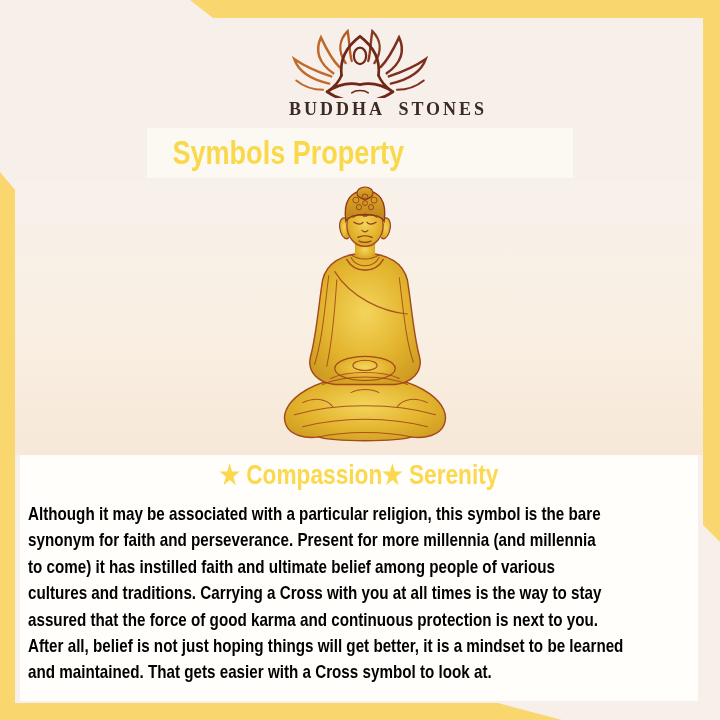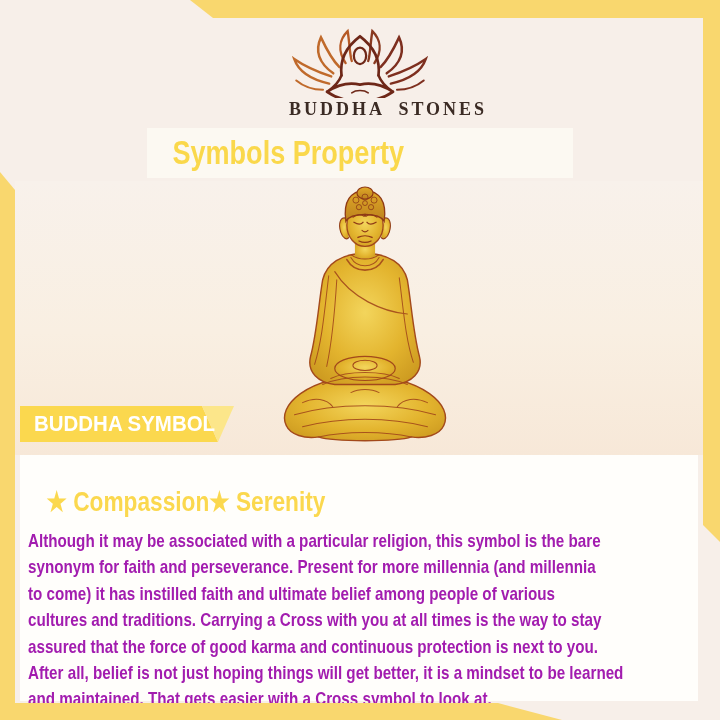--- a/index.html
+++ b/index.html
@@ -47,26 +47,26 @@
   .ribbon-main{position:absolute;left:0;top:0;width:216px;height:36px;
     background:#FBD84E;clip-path:polygon(0 0,182px 0,198px 36px,0 36px);}
   .ribbon-fold{position:absolute;left:0;top:0;width:216px;height:36px;
     background:#FCE68A;clip-path:polygon(182px 0,214px 0,198px 36px);}
   .ribbon-label{position:absolute;left:14px;top:0;line-height:36px;
     color:#FFFFFF;font-size:22px;font-weight:600;white-space:nowrap;
     transform:scaleX(.93);transform-origin:left;}
 
   
   .panel{left:20px;top:455px;width:678px;height:246px;background:#FFFEFB;z-index:2;}
-  .traits-heading{margin-top:31px;text-align:left;}
+  .traits-heading{margin-top:4px;text-align:center;}
   .traits-heading .cond{
     display:inline-block;transform:scaleX(.84);transform-origin:center;
     font-size:27px;font-weight:bold;color:#FBD84E;white-space:nowrap;
   }
-  .para{margin:10px 0 8px 8px;color:#a21caf;}
+  .para{margin:10px 0 8px 8px;color:#000000;}
   .para .line{
     font-size:19px;font-weight:bold;line-height:26.4px;white-space:nowrap;
     transform:scaleX(.8);transform-origin:left;
   }
 </style>
 </head>
 <body>
 
 <div class="canvas">
 
@@ -169,25 +169,20 @@
       <path d="M48 198 C70 188 110 188 132 198" stroke-width="1"></path>
       <path d="M28 216 C40 210 52 212 58 220" stroke-width="1"></path>
       <path d="M152 216 C140 210 128 212 122 220" stroke-width="1"></path>
       <path d="M20 228 C60 216 120 216 160 228" stroke-width="1"></path>
       <path d="M28 240 C66 230 114 230 152 240" stroke-width="1"></path>
       <path d="M44 250 C70 244 110 244 136 250" stroke-width="1"></path>
       <path d="M76 206 C84 202 96 202 104 206" stroke-width="1"></path>
     </g>
   </svg>
 
-  <div class="abs ribbon">
-    <div class="ribbon-main"></div>
-    <div class="ribbon-fold"></div>
-    <div class="ribbon-label">BUDDHA SYMBOL</div>
-  </div>
 
   <div class="abs panel">
     <div class="traits-heading">
       <span class="cond">★ Compassion★ Serenity</span>
     </div>
     <div class="para">
       <div class="line">Although it may be associated with a particular religion, this symbol is the bare</div>
       <div class="line">synonym for faith and perseverance. Present for more millennia (and millennia</div>
       <div class="line">to come) it has instilled faith and ultimate belief among people of various</div>
       <div class="line">cultures and traditions. Carrying a Cross with you at all times is the way to stay</div>

